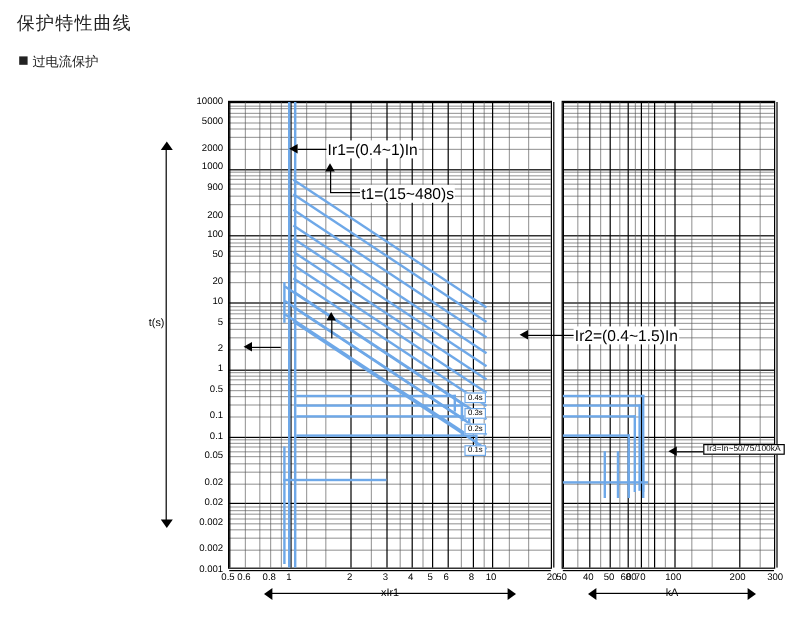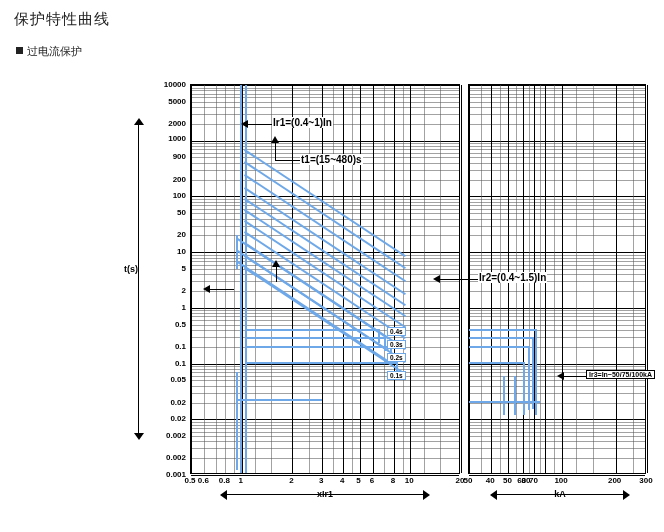--- a/index.html
+++ b/index.html
@@ -16,21 +16,21 @@
     font-size:15px;color:#222;letter-spacing:1px;
   }
   #section-title{
     position:absolute;left:16px;top:44px;
     font-size:11px;color:#222;
   }
   .sq{display:inline-block;width:7px;height:7px;background:#222;margin-right:4px;vertical-align:1px;}
 
   
   #chart{
-    position:absolute;left:190px;top:84px;width:456px;height:404px;font-weight:bold;
+    position:absolute;left:190px;top:84px;width:456px;height:404px;
   }
   .plot{
     position:absolute;top:0;border:1.2px solid #000;box-sizing:border-box;
     background:#fff;
   }
   #plotA{left:0;width:270px;height:390px;}
   #plotB{left:278px;width:178px;height:390px;}
   .grid{position:absolute;left:0;top:0;width:100%;height:100%;}
   .grid .v,.grid .h{position:absolute;background:#000;}
   .grid .v{width:1px;top:0;bottom:0;}
@@ -68,21 +68,21 @@
 
   
   #yarrow{position:absolute;left:-56px;top:34px;width:10px;height:322px;}
   #yarrow .bar{position:absolute;left:4px;top:6px;bottom:6px;width:1px;background:#000;}
   #yarrow .ta,#yarrow .ba{position:absolute;left:0;width:0;height:0;border-left:5px solid transparent;border-right:5px solid transparent;}
   #yarrow .ta{top:0;border-bottom:7px solid #000;}
   #yarrow .ba{bottom:0;border-top:7px solid #000;}
 
   
   .anno{
-    position:absolute;font-size:10px;color:#000;white-space:nowrap;
+    position:absolute;font-size:13px;color:#000;white-space:nowrap;
     background:#fff;padding:0 1px;
   }
   .anno.boxed{border:1px solid #000;padding:0 2px;font-size:7px;}
   .annoline{position:absolute;height:1px;background:#000;}
   .annoarrow{position:absolute;width:0;height:0;border-top:4px solid transparent;border-bottom:4px solid transparent;}
   .annoarrow.left{border-right:7px solid #000;}
   .annoarrow.up{border:none;border-left:4px solid transparent;border-right:4px solid transparent;border-bottom:7px solid #000;}
   .vline{position:absolute;width:1px;background:#000;}
   .bluelabel{
     position:absolute;font-size:6.5px;color:#000;border:1px solid #6ea8e8;

